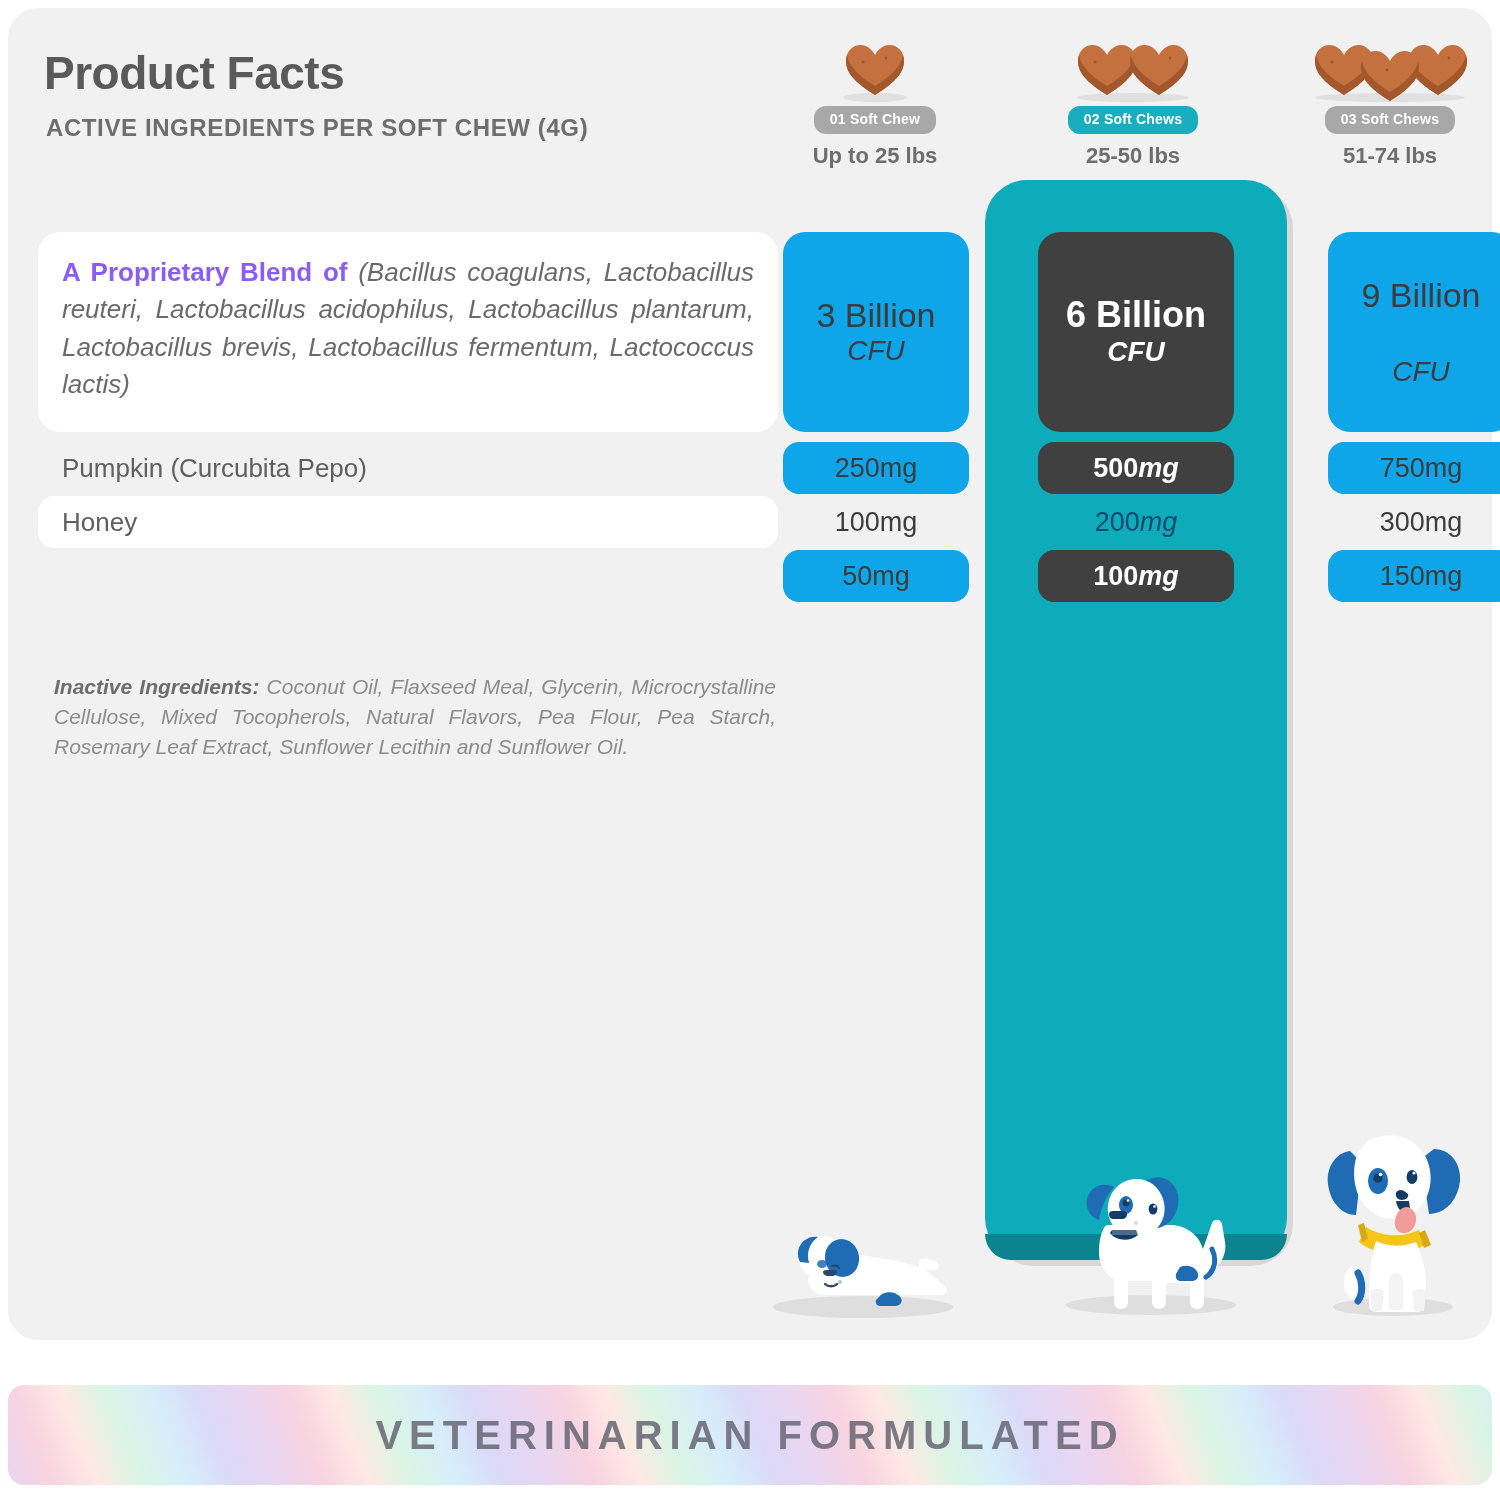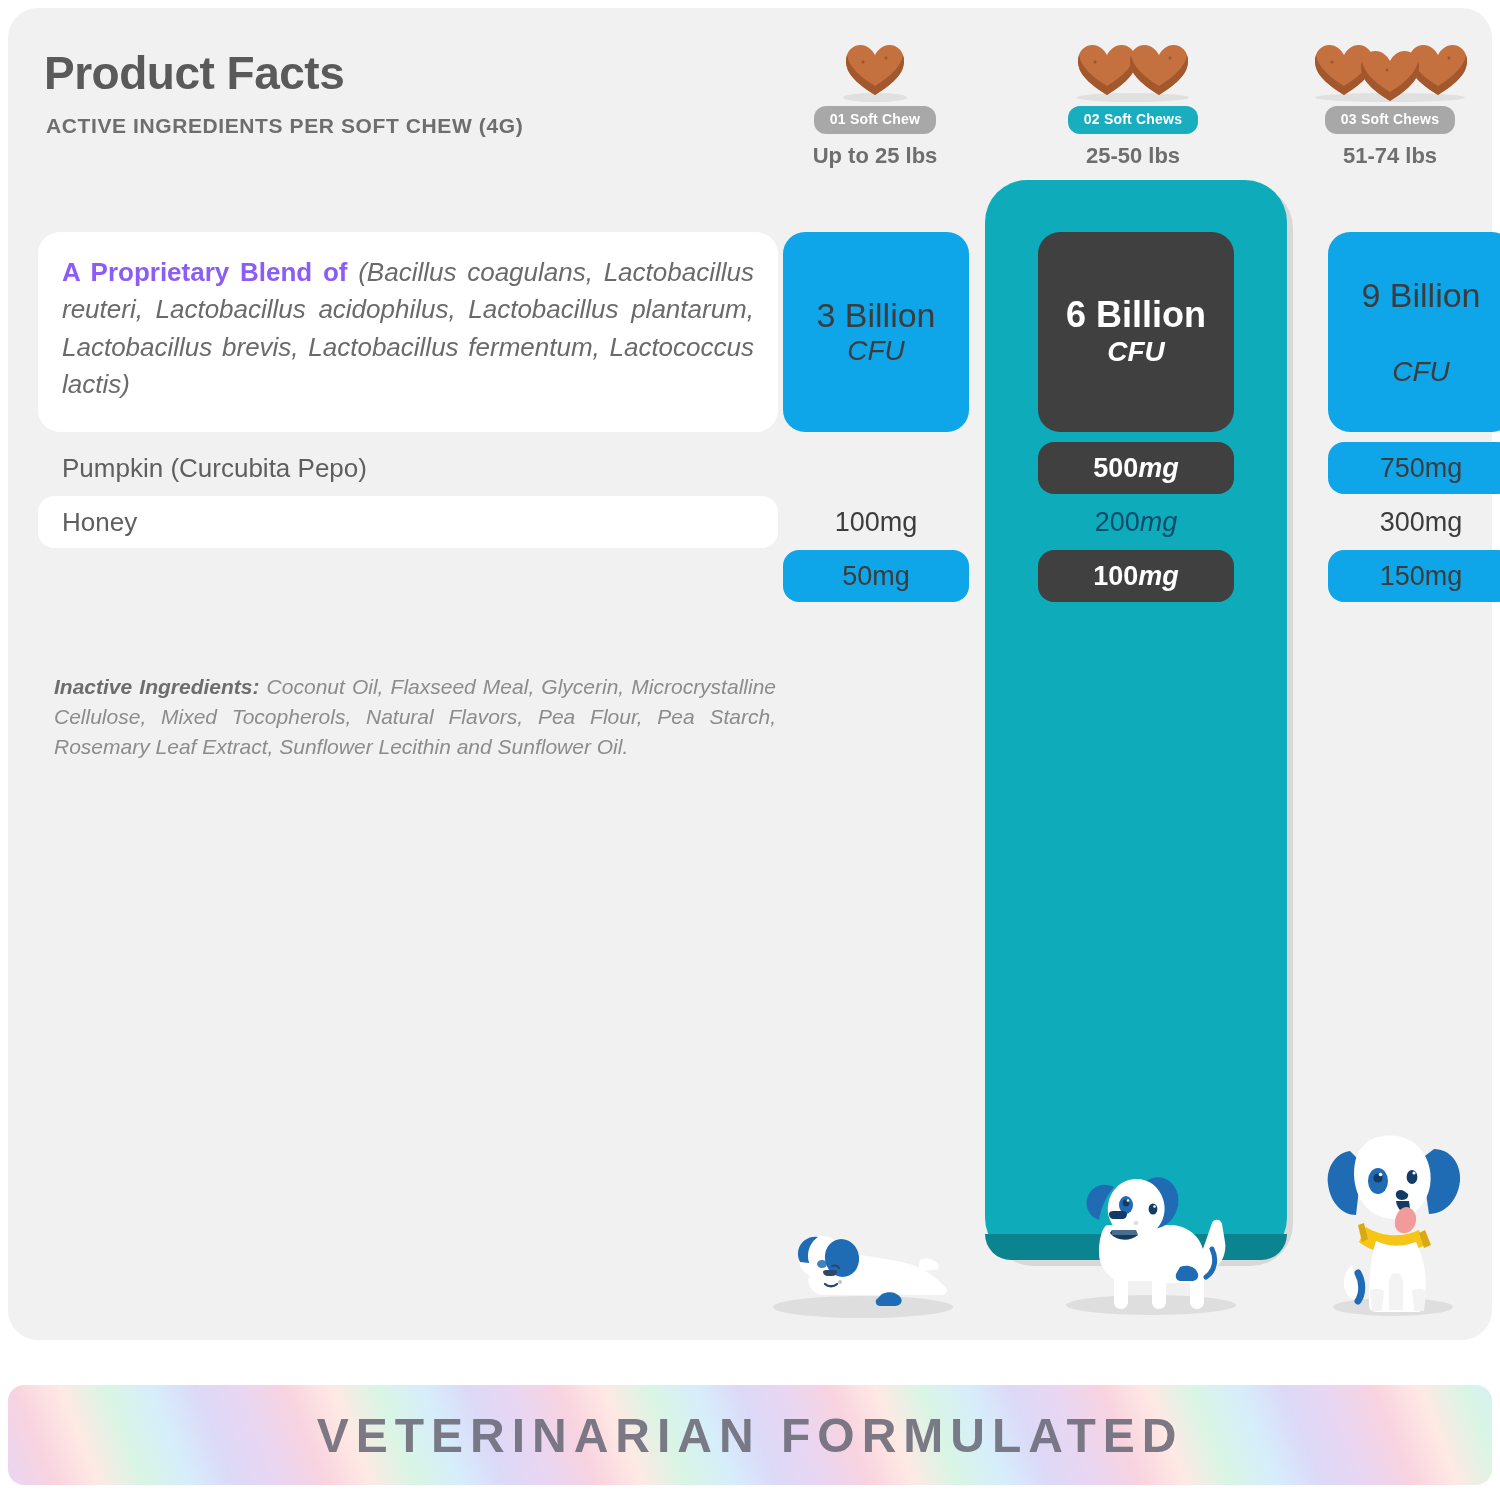--- a/index.html
+++ b/index.html
@@ -20,21 +20,21 @@
   }
 
   
   .title {
     position: absolute; left: 36px; top: 38px;
     font-size: 46px; font-weight: 700; color: #5a5a5a;
     letter-spacing: -0.5px;
   }
   .subtitle {
     position: absolute; left: 38px; top: 106px;
-    font-size: 21px; font-weight: 700; color: #6e6e6e;
+    font-size: 24px; font-weight: 700; color: #6e6e6e;
     letter-spacing: 0.6px;
   }
 
   
   .dose-head { position: absolute; top: 28px; width: 190px; text-align: center; }
   .dose-head.c1 { left: 772px; }
   .dose-head.c2 { left: 1030px; }
   .dose-head.c3 { left: 1287px; }
 
   .chews { height: 64px; position: relative; }
@@ -164,21 +164,21 @@
     background:
       repeating-linear-gradient(
         68deg,
         #e9d6f2 0px, #f8d3e0 42px, #ffe9e4 84px,
         #d9f5e4 126px, #d6eefb 168px, #dcd9f7 210px, #e9d6f2 252px
       );
   }
   .banner-text {
     position: absolute; inset: 0;
     display: flex; align-items: center; justify-content: center;
-    font-size: 48px; font-weight: 700;
+    font-size: 40px; font-weight: 700;
     letter-spacing: 7px;
     color: #6b6a78;
     opacity: 0.88;
     text-align: right;
   }
 </style>
 </head>
 <body>
 
 <div class="card">
@@ -272,20 +272,23 @@
         <span class="cfu-sub bold">CFU</span>
       </div>
       <div class="val-cell c3 white">
         <span class="cfu-big">9 Billion</span>
         <span class="cfu-sub">CFU</span>
       </div>
     </div>
 
     <div class="row" style="margin-top:10px;">
       <div class="label-cell">Pumpkin (Curcubita Pepo)</div>
+      <div class="val-cell c1 white">
+        <span><span>250</span><span>mg</span></span>
+      </div>
       <div class="val-cell c2 teal">
         <span><span>500</span><span class="unit-i">mg</span></span>
       </div>
       <div class="val-cell c3 white">
         <span><span>750</span><span>mg</span></span>
       </div>
     </div>
 
     <div class="row" style="margin-top:2px;">
       <div class="label-cell white">Honey</div>

